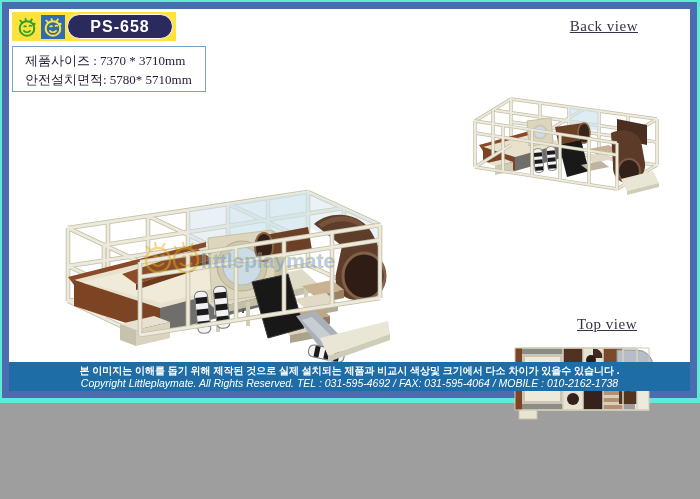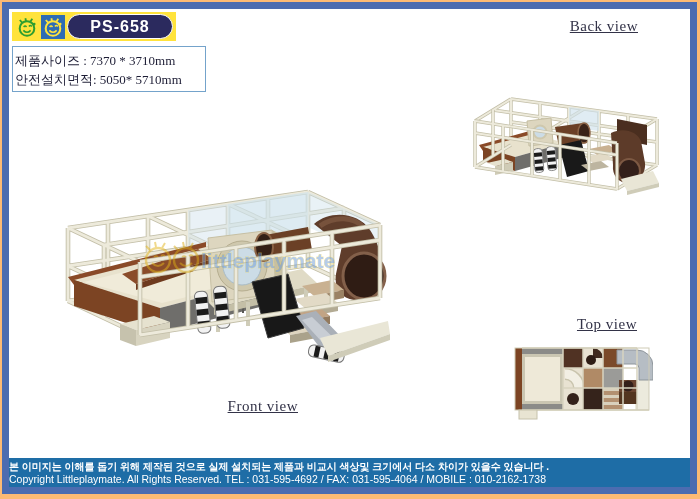--- a/index.html
+++ b/index.html
@@ -1,43 +1,43 @@
 <!DOCTYPE html>
 <html><head>
 <meta charset="utf-8">
 <style>
   html,body{margin:0;padding:0;width:700px;height:499px;overflow:hidden;
     font-family:"Liberation Sans",sans-serif;background:#9e9e9e;}
-  .page{position:relative;width:700px;height:499px;background:#fdba74;}
+  .page{position:relative;width:700px;height:403px;background:#5eead4;}
   .sheet{position:absolute;left:2px;top:2px;right:3px;bottom:5px;
     border:7px solid #4c6cb0;background:#ffffff;}
   .logo-bar{position:absolute;left:3px;top:3px;width:164px;height:29px;
     background:#ffe33c;display:flex;align-items:center;padding:0 3px;gap:2px;box-sizing:border-box;}
   .logo-tile{width:24px;height:24px;flex:0 0 auto;}
   .model-badge{flex:1;height:23px;border-radius:13px;background:#2b2a5e;border:1.5px solid #ffffff;
     color:#ffffff;font-weight:bold;font-size:16px;letter-spacing:1px;display:flex;
     align-items:center;justify-content:center;font-family:"Liberation Sans",sans-serif;}
   .info-box{position:absolute;left:3px;top:37px;width:194px;height:46px;
     border:1px solid #74a3cb;background:#ffffff;box-sizing:border-box;
     font-family:"Liberation Serif","DejaVu Serif",serif;font-size:13px;color:#1d1d35;
-    padding:4px 0 0 2px;line-height:19px;}
+    padding:4px 0 0 12px;line-height:19px;}
   .view-label{position:absolute;width:120px;text-align:right;
     font-family:"Liberation Serif","DejaVu Serif",serif;font-size:15px;color:#333348;
     text-decoration:underline;letter-spacing:.5px;}
   .lbl-back{left:509px;top:9px;}
   .lbl-top{left:508px;top:280px;margin-top:27px;}
   .lbl-front{left:169px;top:389px;}
   .illus{position:absolute;}
   .illus-front{left:49px;top:171px;}
   .illus-back{left:462px;top:82px;}
   .illus-top{left:496px;top:327px;}
   .footer{position:absolute;left:0;right:0;bottom:0;height:29px;background:#1e6da6;
-    color:#ffffff;overflow:hidden;}
+    color:#ffffff;text-align:center;overflow:hidden;}
   .footer .l1{font-size:10px;font-weight:bold;margin-top:3px;line-height:12px;}
-  .footer .l2{font-size:10.5px;line-height:13px;}
+  .footer .l2{font-size:10.5px;line-height:13px;font-style:italic;}
 </style>
 </head>
 <body>
 
 <div class="page">
   <div class="sheet">
 
     <div class="logo-bar">
       <svg class="logo-tile" viewBox="0 0 25 25">
         <rect x="0" y="0" width="25" height="25" fill="#ffe33c"></rect>
@@ -53,26 +53,25 @@
         <path d="M9 12.5 q1.5 -2 3 0 M14.5 12 q1.5 -2 3 0" stroke="#ffe33c" stroke-width="1.5" fill="none"></path>
         <path d="M8.7 16 Q12.5 20 16.3 16" stroke="#ffe33c" stroke-width="1.7" fill="none"></path>
         <path d="M7.5 8 L5 5.2 M11.5 6.5 L10.8 3.4 M16 7 L18 4" stroke="#ffe33c" stroke-width="1.9" fill="none"></path>
         <circle cx="20" cy="9.5" r="1.4" fill="#ffe33c"></circle>
       </svg>
       <div class="model-badge">PS-658</div>
     </div>
 
     <div class="info-box">
       <div>제품사이즈 : 7370 * 3710mm</div>
-      <div>안전설치면적: 5050* 5710mm</div>
+      <div>안전설치면적: 5780* 5710mm</div>
     </div>
 
     <div class="view-label lbl-back">Back view</div>
     <div class="view-label lbl-top">Top view</div>
-    <div class="view-label lbl-front">Front view</div>
 
     <svg class="illus illus-front" width="332" height="208" viewBox="0 0 332 208">
 
       <g>
         <path d="M10 48V121 M50 42V115 M90 36V109 M130 30V103 M170 24V97 M210 18V91 M250 12V85
                  M10 48L250 12 M10 86L250 50 M10 121L250 85
                  M46 65V138 M10 48L82 82 M10 86L82 120 M10 121L82 155
                  M90 36L162 70 M170 24L242 57 M250 12L322 45 M46 65L286 28
                  M286 28V101 M250 85L322 118" stroke="#c3bfa8" stroke-width="4.6" fill="none"></path>
         <path d="M10 48V121 M50 42V115 M90 36V109 M130 30V103 M170 24V97 M210 18V91 M250 12V85

